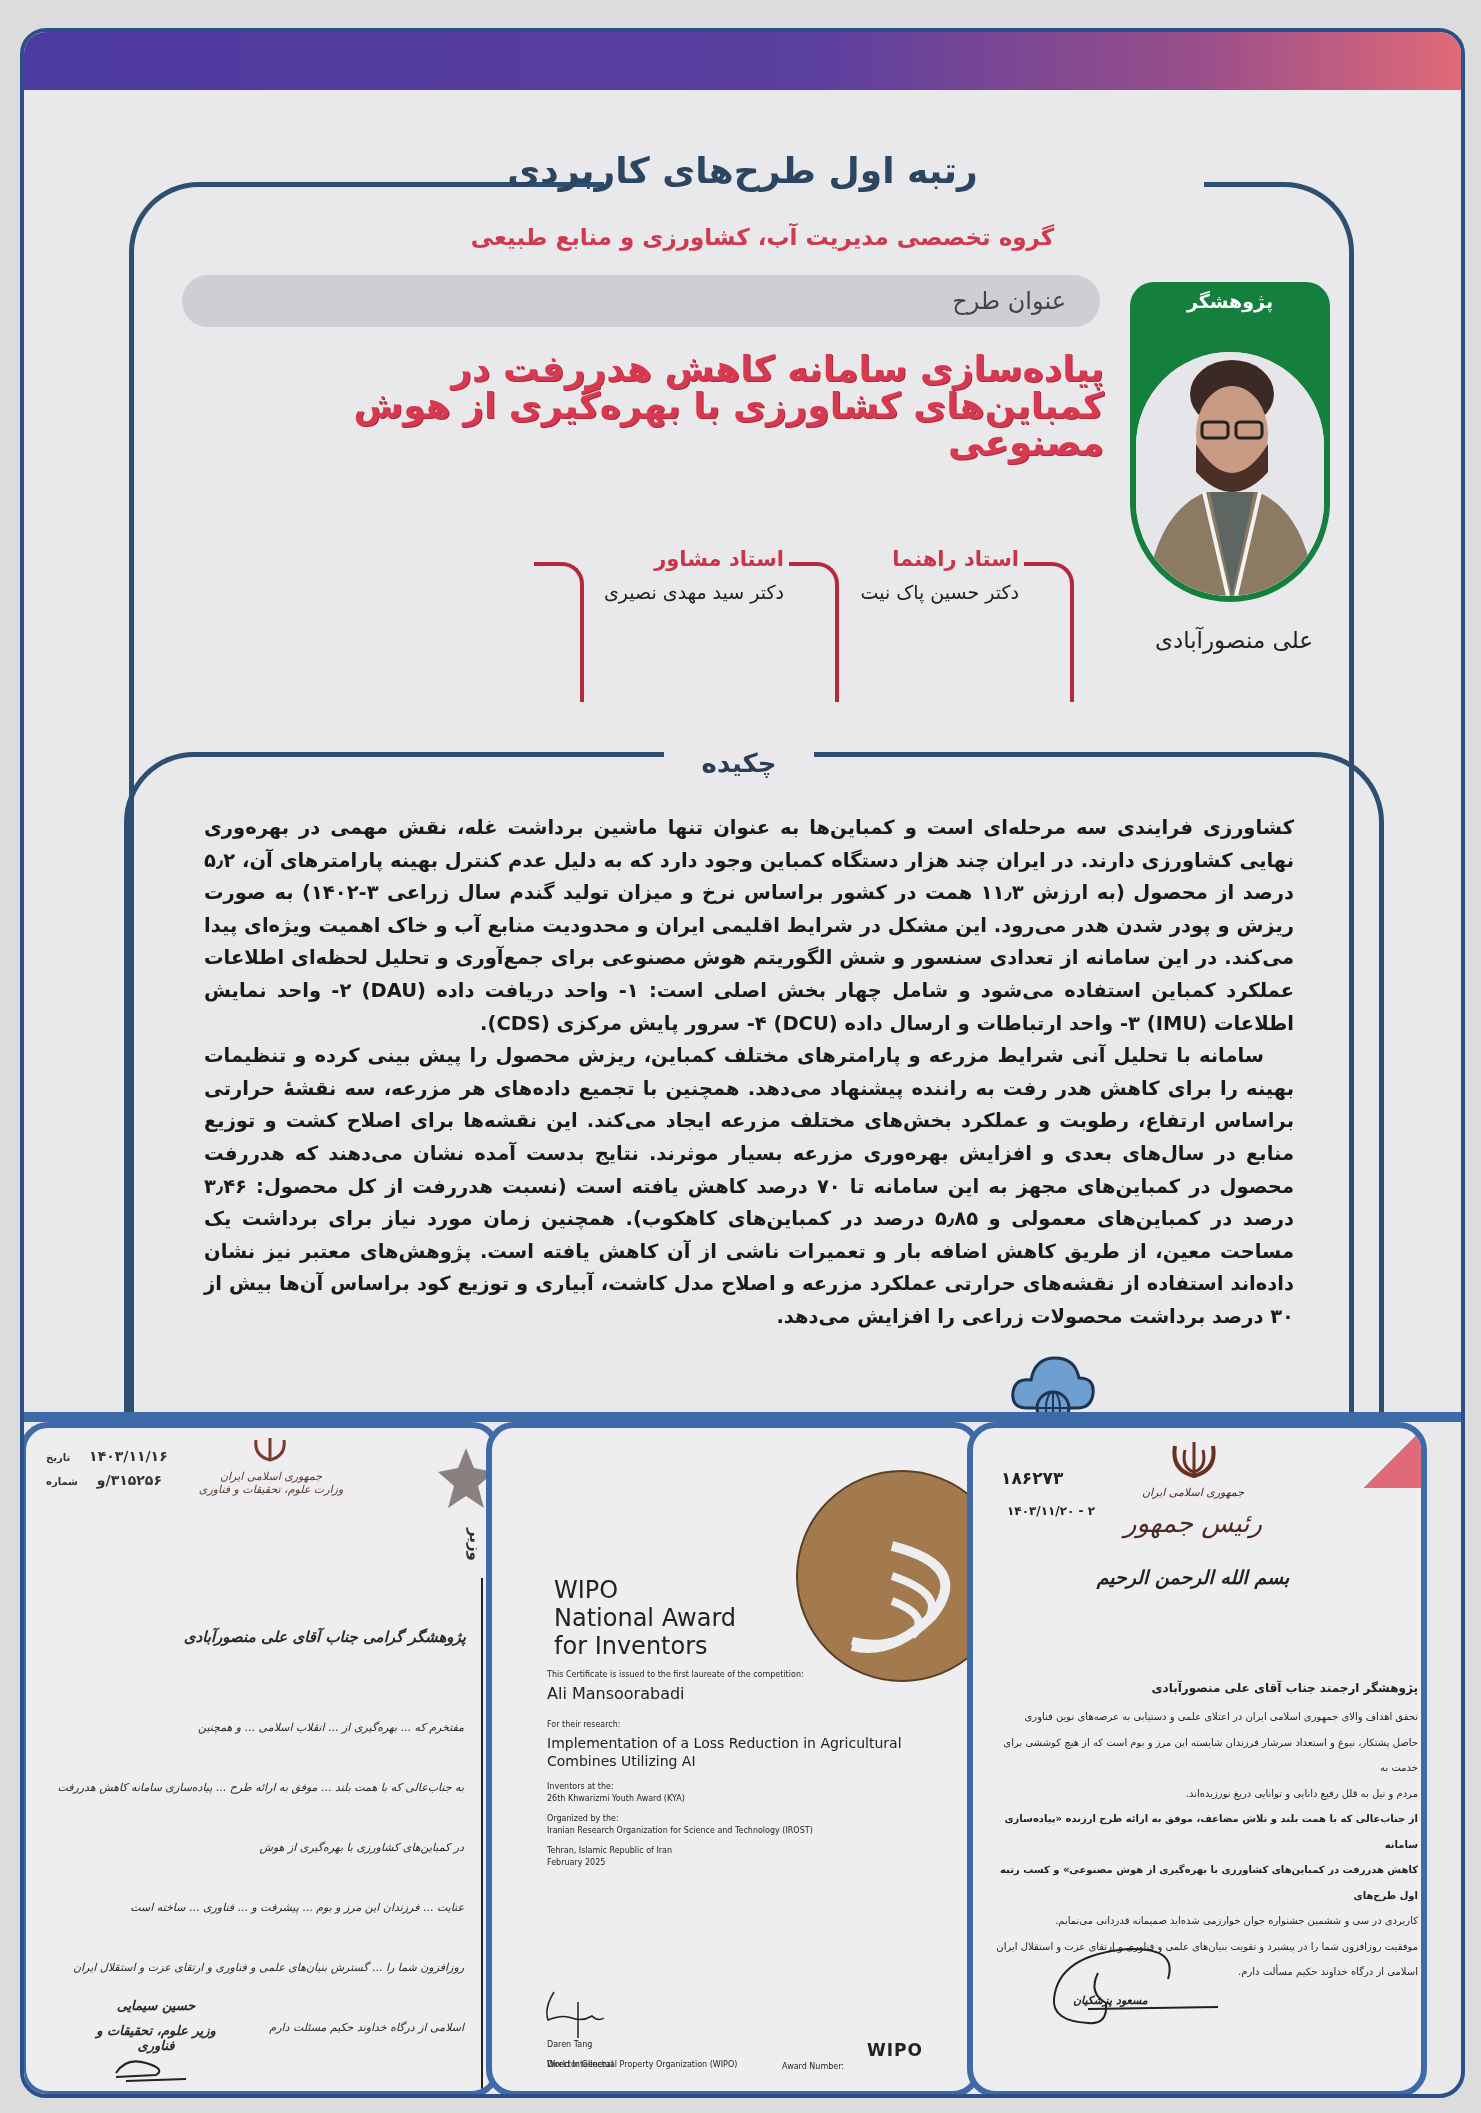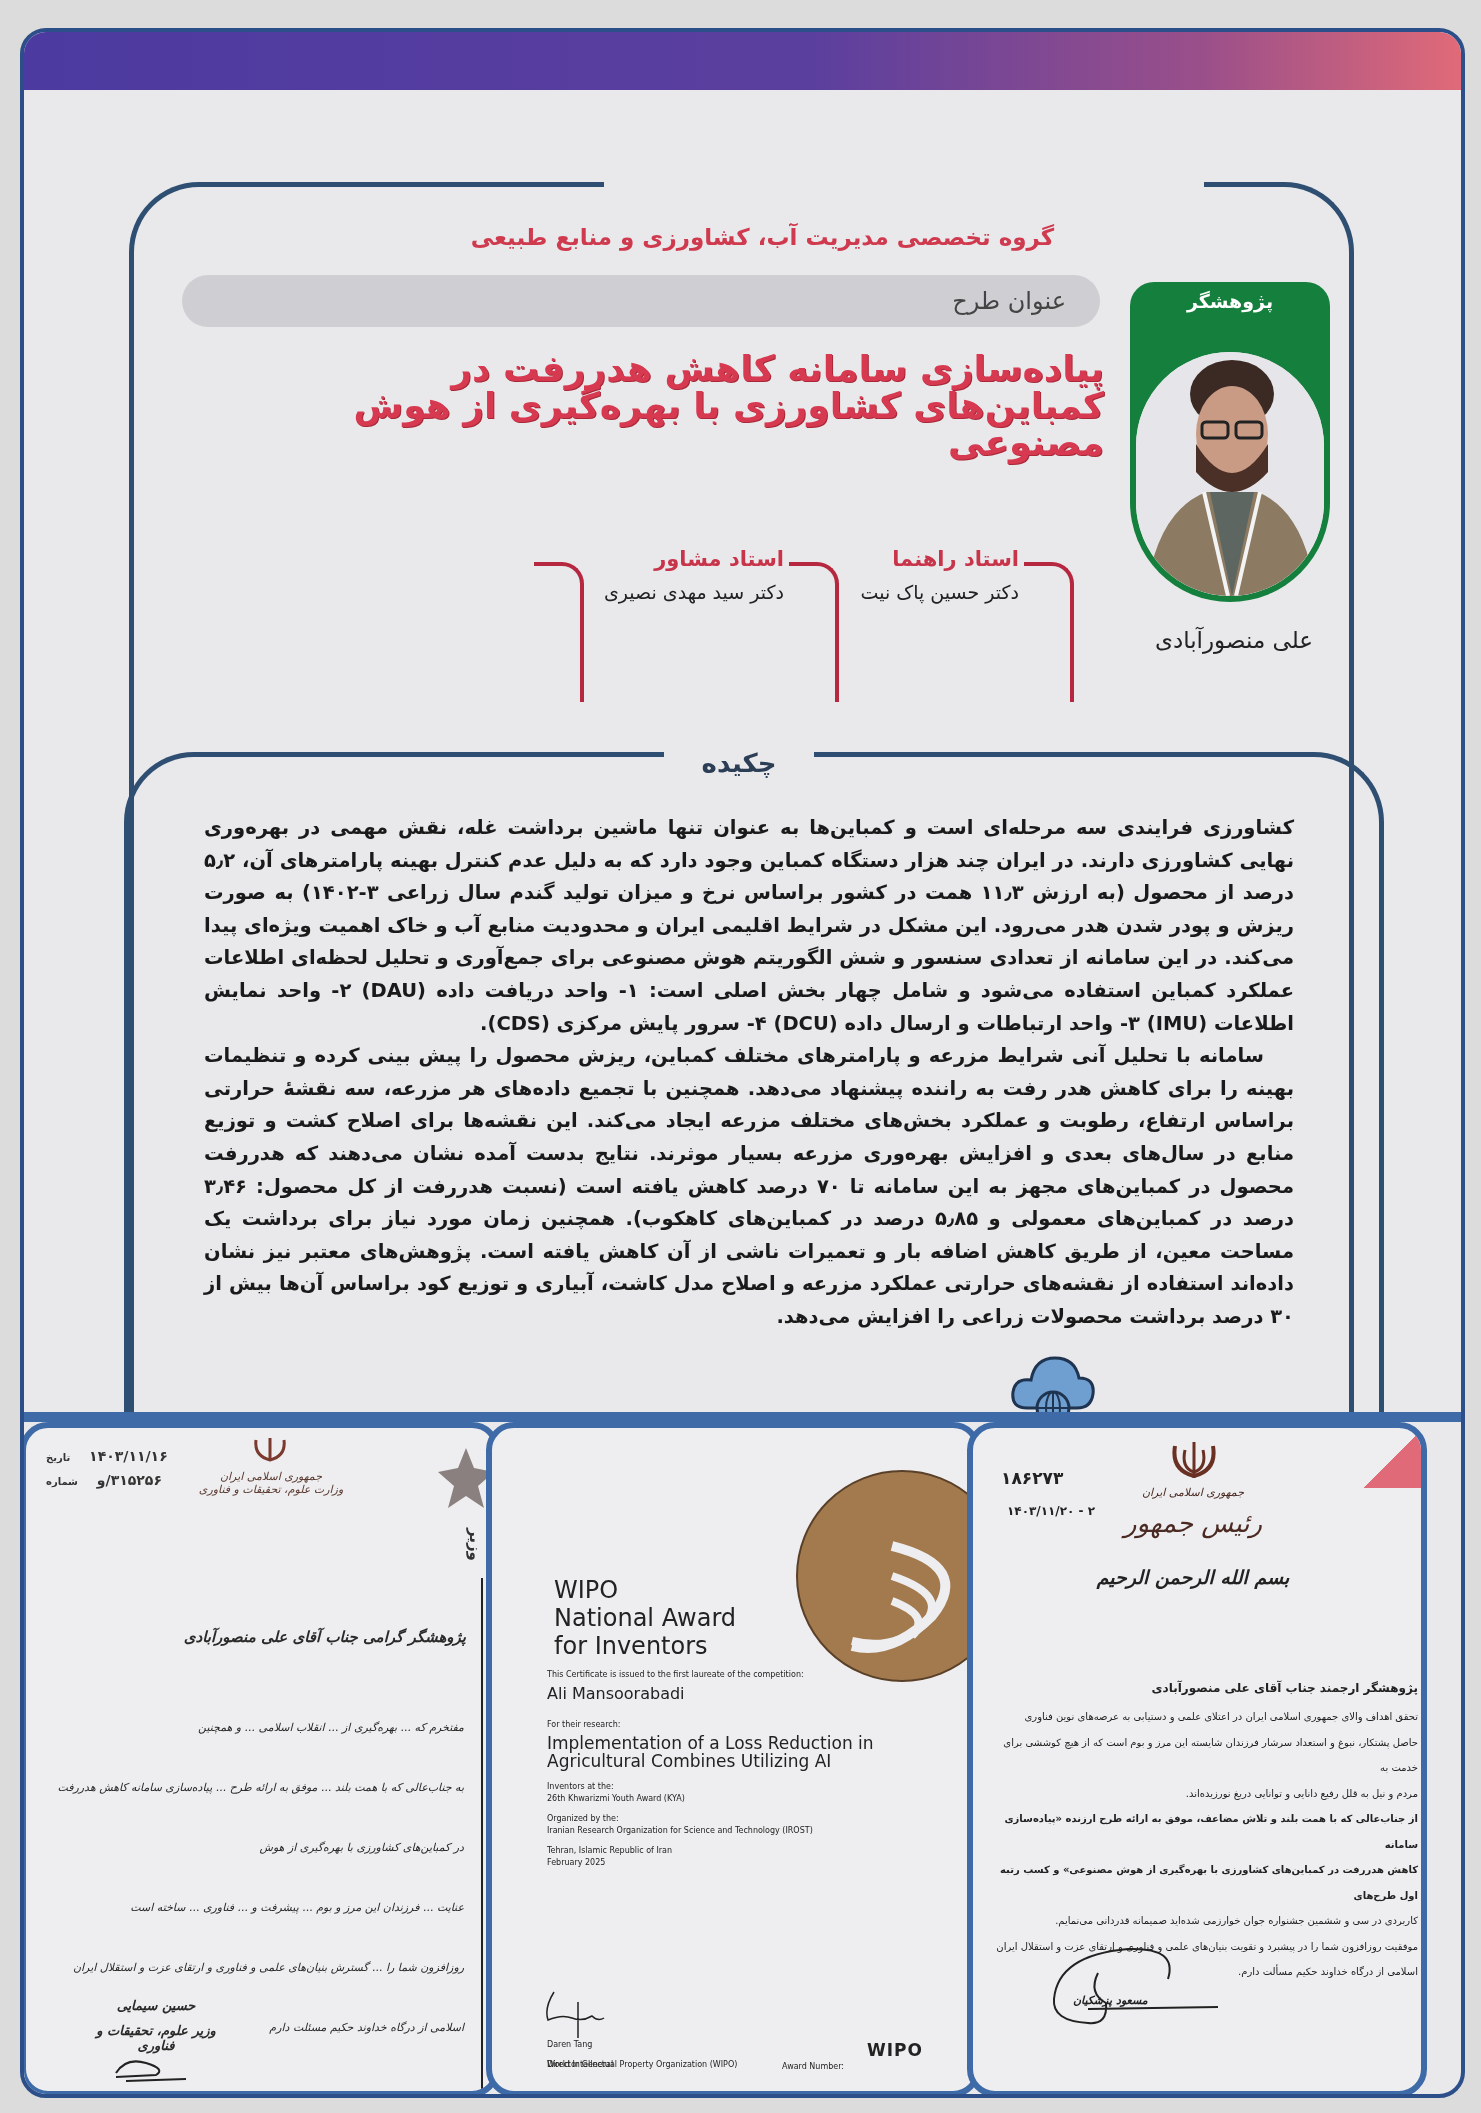--- a/index.html
+++ b/index.html
@@ -85,33 +85,34 @@
 
   .cert-row-line { position: absolute; left: 0; right: 0; top: 1380px; height: 10px; background: #3e6aa8; }
   .cert {
     position: absolute; top: 1390px; height: 675px; background: #eeeef0;
     border: 6px solid #3e6aa8; border-radius: 28px; overflow: hidden;
   }
   .cert-text-rtl { direction: rtl; text-align: right; }
 
   .wipo-title { position: absolute; left: 62px; top: 148px; font-family: "DejaVu Sans", sans-serif; font-size: 24px; line-height: 28px; color: #222; }
   .wipo-small { position: absolute; left: 55px; font-size: 8px; color: #222; }
-  .wipo-med { position: absolute; left: 55px; font-size: 17px; color: #222; }
+  .wipo-med { position: absolute; left: 55px; font-size: 14px; color: #222; }
   .wipo-name { position: absolute; left: 55px; top: 225px; font-size: 16px; color: #222; }
 
   .hand { font-family: "DejaVu Serif", serif; font-style: italic; color: #2a2a2a; }
 </style>
 </head>
 <body>
 
 <div class="poster">
   <div class="top-band"></div>
 
   <div class="frame-top"></div>
   <div class="frame-gap" style="left:580px;width:600px;"></div>
+  <div class="heading">رتبه اول طرح‌های کاربردی</div>
   <div class="subheading">گروه تخصصی مدیریت آب، کشاورزی و منابع طبیعی</div>
 
   <div class="title-pill">عنوان طرح</div>
   <div class="project-title">پیاده‌سازی سامانه کاهش هدررفت در کمباین‌های کشاورزی با بهره‌گیری از هوش مصنوعی</div>
 
   <div class="researcher-card">
     <div class="researcher-label">پژوهشگر</div>
     <div class="photo-circle">
       <svg width="188" height="244" viewBox="0 0 188 244">
         <rect x="0" y="0" width="188" height="244" fill="#e6e6ea"></rect>

